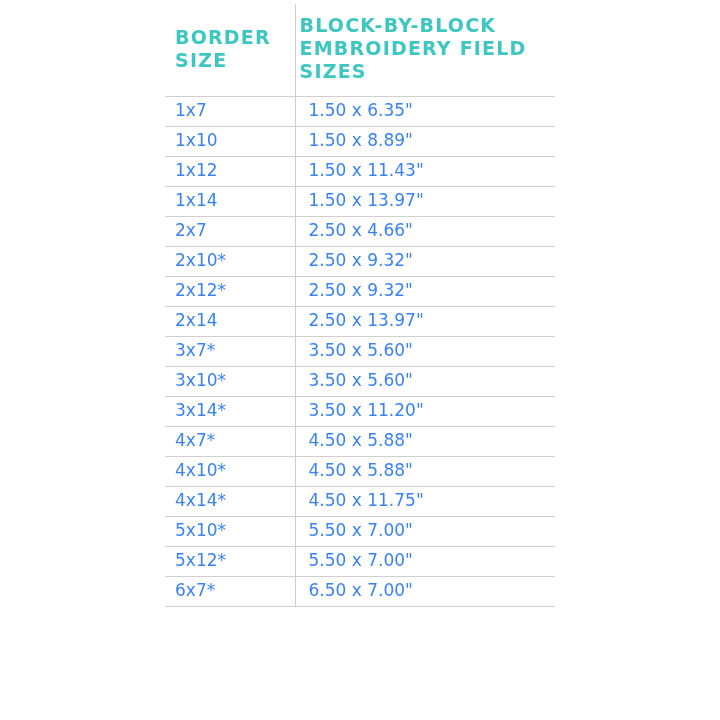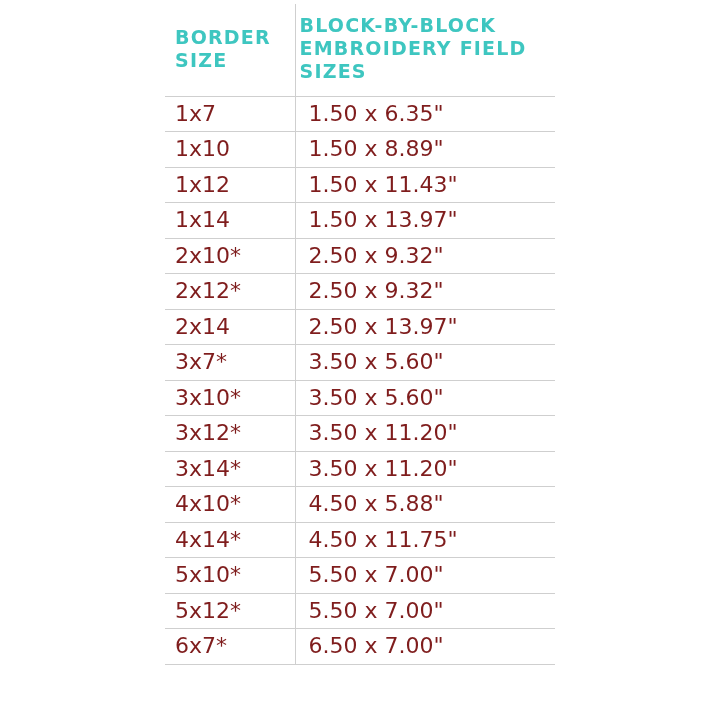--- a/index.html
+++ b/index.html
@@ -43,22 +43,22 @@
   }
   thead th.head-border { text-align: left; padding-left: 10px; }
   thead th.head-field {
     text-align: left;
     border-right: none;
     padding-left: 4px;
     padding-right: 4px;
   }
 
   tbody td {
-    font-size: 22px;
-    color: #7f1d1d;
+    font-size: 17px;
+    color: #3b82f6;
     padding: 3px 8px 4px 10px;
     border-bottom: 1px solid #cfcfcf;
     border-right: 1px solid #cfcfcf;
     height: 22px;
     line-height: 1.25;
     vertical-align: middle;
     white-space: nowrap;
   }
   tbody td.col-size {
     text-align: left;
@@ -99,46 +99,50 @@
       </tr>
       <tr>
         <td class="col-size">1x12</td>
         <td class="col-field">1.50 x 11.43"</td>
       </tr>
       <tr>
         <td class="col-size">1x14</td>
         <td class="col-field">1.50 x 13.97"</td>
       </tr>
       <tr>
+        <td class="col-size">2x7</td>
+        <td class="col-field">2.50 x 4.66"</td>
+      </tr>
+      <tr>
         <td class="col-size">2x10*</td>
         <td class="col-field">2.50 x 9.32"</td>
       </tr>
       <tr>
         <td class="col-size">2x12*</td>
         <td class="col-field">2.50 x 9.32"</td>
       </tr>
       <tr>
         <td class="col-size">2x14</td>
         <td class="col-field">2.50 x 13.97"</td>
       </tr>
       <tr>
         <td class="col-size">3x7*</td>
         <td class="col-field">3.50 x 5.60"</td>
       </tr>
       <tr>
         <td class="col-size">3x10*</td>
         <td class="col-field">3.50 x 5.60"</td>
       </tr>
       <tr>
-        <td class="col-size">3x12*</td>
+        <td class="col-size">3x14*</td>
         <td class="col-field">3.50 x 11.20"</td>
       </tr>
       <tr>
-        <td class="col-size">3x14*</td>
-        <td class="col-field">3.50 x 11.20"</td>
+        <td class="col-size">4x7*</td>
+        <td class="col-field">4.50 x 5.88"</td>
       </tr>
       <tr>
         <td class="col-size">4x10*</td>
         <td class="col-field">4.50 x 5.88"</td>
       </tr>
       <tr>
         <td class="col-size">4x14*</td>
         <td class="col-field">4.50 x 11.75"</td>
       </tr>
       <tr>

